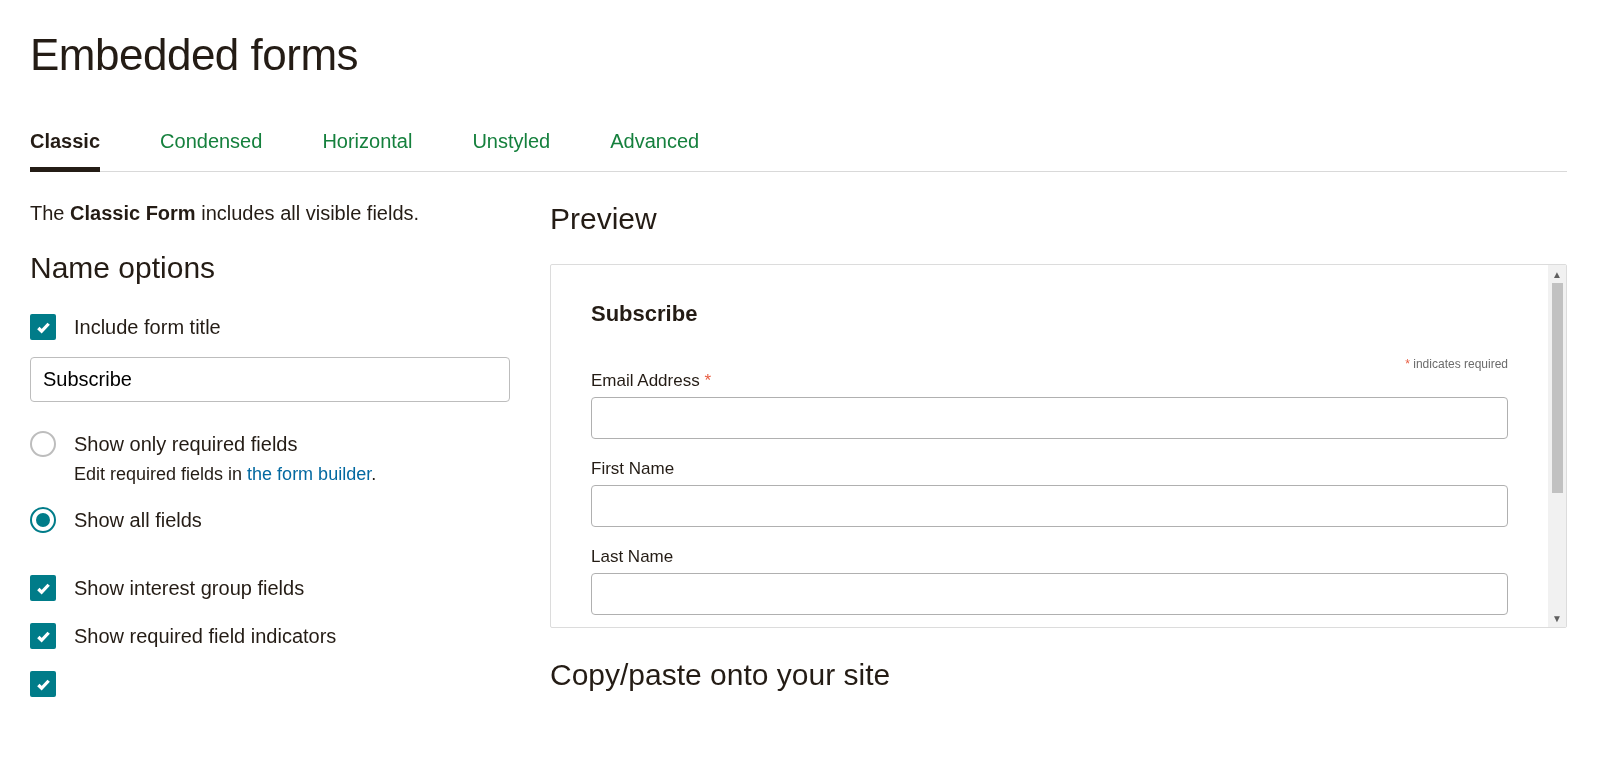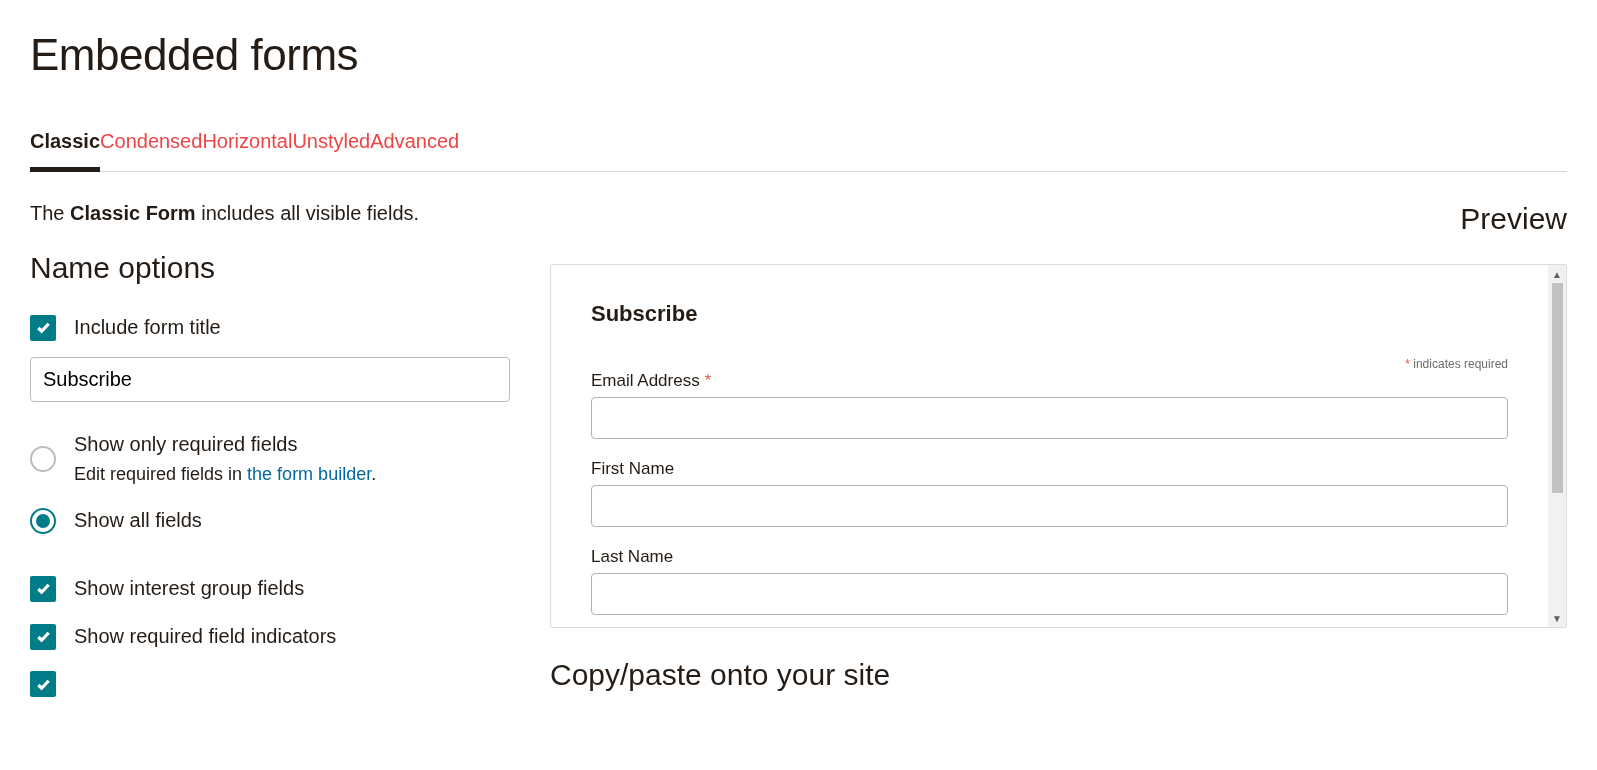--- a/index.html
+++ b/index.html
@@ -11,25 +11,26 @@
   }
   h1.page-title {
     font-size: 44px;
     font-weight: 400;
     margin-bottom: 50px;
     letter-spacing: -0.5px;
   }
   .tabs {
     display: flex;
     border-bottom: 1px solid #d9d9d9;
+    gap: 60px;
     margin-bottom: 30px;
   }
   .tab {
     font-size: 20px;
-    color: #ef4444;
+    color: #15803d;
     padding: 0 0 14px 0;
     cursor: pointer;
     border-bottom: 5px solid transparent;
     margin-bottom: -1px;
   }
   .tab.active {
     color: #241c15;
     font-weight: 600;
     border-bottom-color: #241c15;
   }
@@ -52,30 +53,29 @@
   .intro b { font-weight: 600; }
   h2.section-title {
     font-size: 30px;
     font-weight: 400;
     margin-bottom: 28px;
   }
   h2.preview-title {
     font-size: 30px;
     font-weight: 400;
     margin-bottom: 28px;
-    text-align: right;
   }
   h2.copy-title {
     font-size: 30px;
     font-weight: 400;
     margin-top: 30px;
   }
   .option-row {
     display: flex;
-    align-items: center;
+    align-items: flex-start;
     gap: 18px;
     margin-bottom: 20px;
   }
   .checkbox, .radio {
     width: 26px; height: 26px;
     flex-shrink: 0;
     display: flex;
     align-items: center;
     justify-content: center;
     cursor: pointer;

